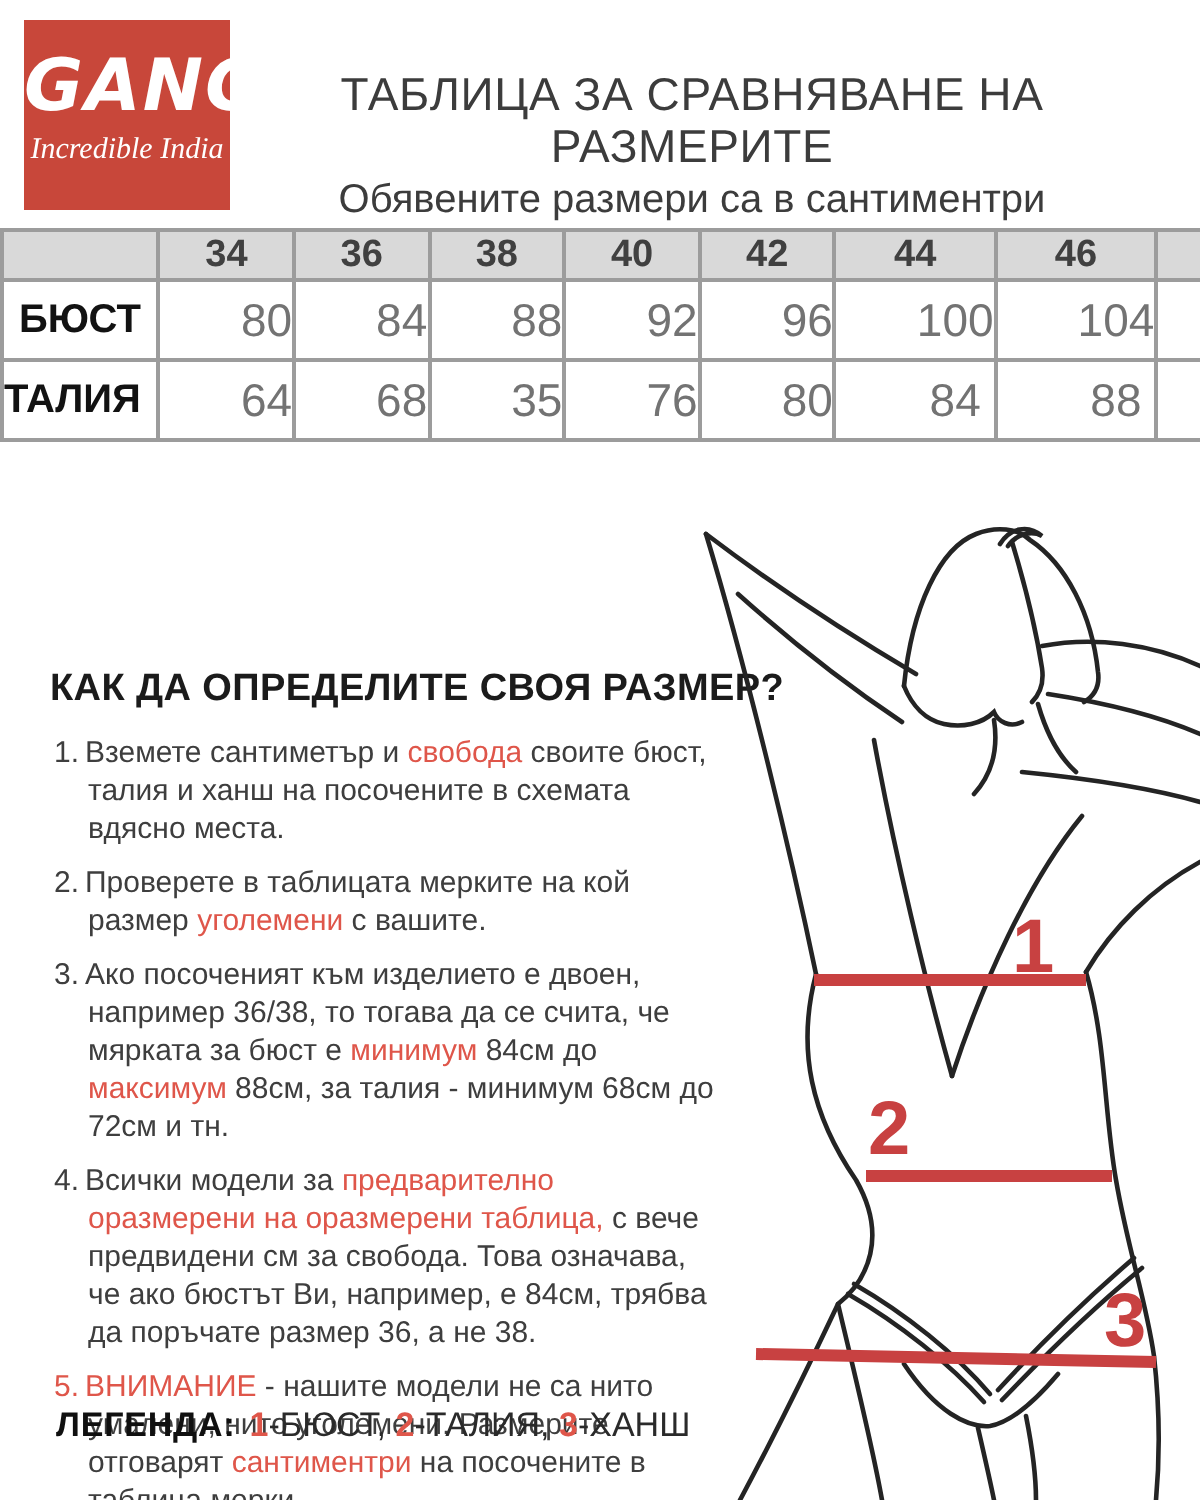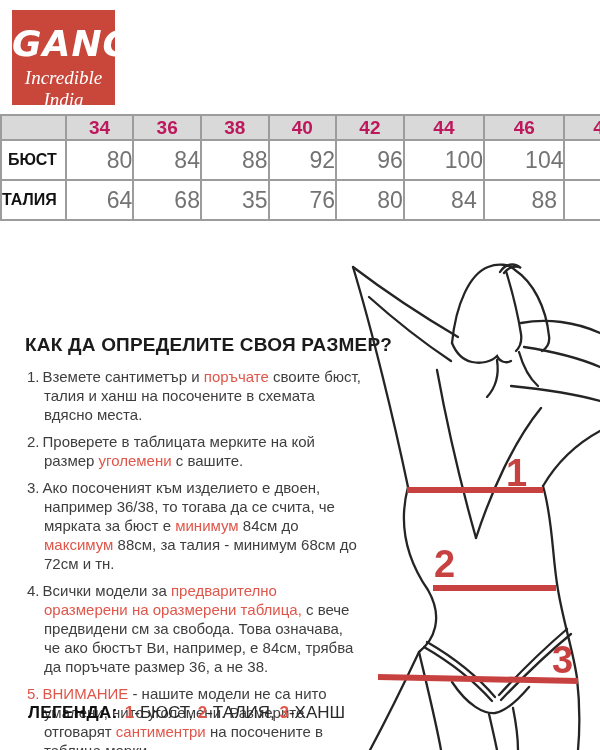--- a/index.html
+++ b/index.html
@@ -3,33 +3,33 @@
 <meta charset="utf-8">
 <style>
   html,body{margin:0;padding:0;background:#fff;}
   .page{position:relative;width:600px;height:750px;background:#ffffff;overflow:hidden;
         font-family:"Liberation Sans",sans-serif;color:#3e3e3e;}
   
   .logo{position:absolute;left:12px;top:10px;width:103px;height:95px;background:#c8473a;
         color:#fff;text-align:center;}
   .logo-name{font-family:"DejaVu Sans",sans-serif;font-style:italic;font-weight:bold;
         font-size:36px;letter-spacing:1px;margin-top:13px;}
-  .logo-tagline{font-family:"Liberation Serif",serif;font-style:italic;font-size:19px;margin-top:3px;}
+  .logo-tagline{font-family:"Liberation Serif",serif;font-style:italic;font-size:15px;margin-top:3px;}
   
   .titles{position:absolute;left:110px;top:34px;width:472px;text-align:center;color:#3c3c3c;}
   .title{font-size:23px;line-height:26px;letter-spacing:0.3px;}
   .subtitle{font-size:20px;line-height:24px;margin-top:2px;}
   
   table.size-table{position:absolute;left:0;top:114px;border-collapse:collapse;table-layout:fixed;}
   .size-table td,.size-table th{border:2px solid #9c9c9c;padding:0;}
-  .size-table th{width:47px;height:23px;background:#d9d9d9;color:#be185d;
+  .size-table th{width:47px;height:23px;background:#d9d9d9;color:#404040;
         font-size:19px;font-weight:bold;text-align:center;}
   .size-table th.corner{width:91px;}
   .size-table td{height:38px;}
-  .size-table td.rowlabel{font-weight:bold;font-size:16px;color:#121212;text-align:right;padding-right:8px;}
+  .size-table td.rowlabel{font-weight:bold;font-size:20px;color:#121212;text-align:right;padding-right:8px;}
   .size-table td.val{color:#737373;font-size:23px;text-align:center;padding-left:40px;}
   
   .guide-heading{position:absolute;left:25px;top:334px;font-size:19px;font-weight:bold;
         color:#1b1b1b;letter-spacing:0.2px;}
   .guide{position:absolute;left:27px;top:367px;width:336px;font-size:15px;line-height:19px;color:#3e3e3e;}
   .g-item{margin-bottom:8px;padding-left:17px;text-indent:-17px;}
   .g-num{margin-right:3px;}
   .red{color:#df564a;}
   
   .legend{position:absolute;left:28px;top:703px;font-size:17px;color:#2a2a2a;}
@@ -42,20 +42,24 @@
 </head>
 <body>
 
 <div class="page">
 
   <div class="logo">
     <div class="logo-name">GANG</div>
     <div class="logo-tagline">Incredible India</div>
   </div>
 
+  <div class="titles">
+    <div class="title">ТАБЛИЦА ЗА СРАВНЯВАНЕ НА РАЗМЕРИТЕ</div>
+    <div class="subtitle">Обявените размери са в сантиментри</div>
+  </div>
 
   <table class="size-table">
     <tbody>
         <tr>
       <th class="corner"></th>
       <th>34</th>
       <th>36</th>
       <th>38</th>
       <th>40</th>
       <th>42</th>
@@ -85,21 +89,21 @@
       <td class="val">88</td>
       <td class="val">94</td>
     </tr>
   </tbody>
     </table>
 
   <div class="guide-heading">КАК ДА ОПРЕДЕЛИТЕ СВОЯ РАЗМЕР?</div>
 
   <div class="guide">
     <div class="g-item">
-      <span class="g-num">1.</span><span>Вземете сантиметър и </span><span class="red">поръчате</span><span> своите бюст, талия и ханш на посочените в схемата вдясно места.</span>
+      <span class="g-num">1.</span><span>Вземете сантиметър и </span><span class="red">свобода</span><span> своите бюст, талия и ханш на посочените в схемата вдясно места.</span>
     </div>
     <div class="g-item">
       <span class="g-num">2.</span><span>Проверете в таблицата мерките на кой размер </span><span class="red">уголемени</span><span> с вашите.</span>
     </div>
     <div class="g-item">
       <span class="g-num">3.</span><span>Ако посоченият към изделието е двоен, например 36/38, то тогава да се счита, че мярката за бюст е </span><span class="red">минимум</span><span> 84см до </span><span class="red">максимум</span><span> 88см, за талия - минимум 68см до 72см и тн.</span>
     </div>
     <div class="g-item">
       <span class="g-num">4.</span><span>Всички модели за </span><span class="red">предварително оразмерени на оразмерени таблица,</span><span> с вече предвидени см за свобода. Това означава, че ако бюстът Ви, например, е 84см, трябва да поръчате размер 36, а не 38.</span>
     </div>

